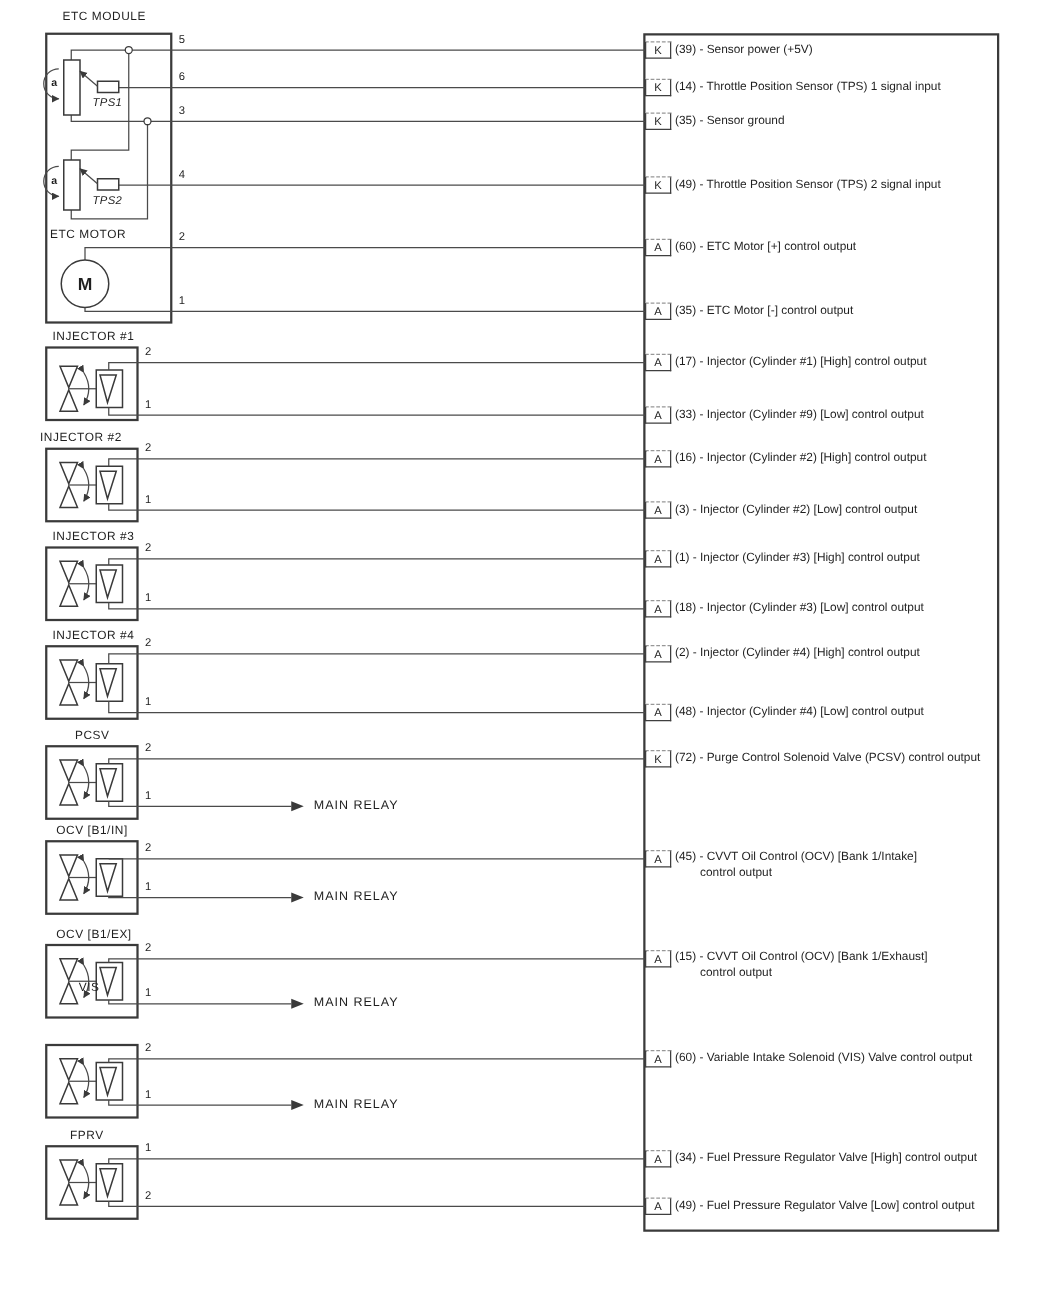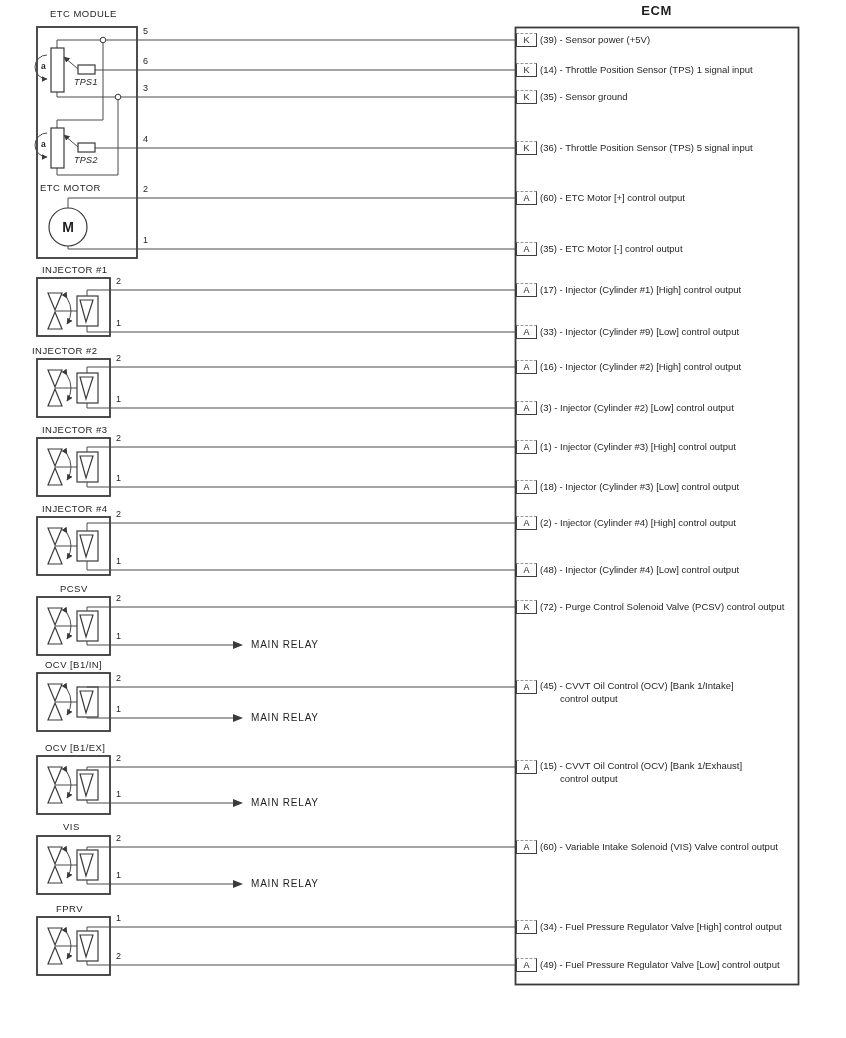--- a/index.html
+++ b/index.html
@@ -154,37 +154,36 @@
     </g>
 
     <g>
       <rect x="37" y="917" width="73" height="58" class="box"></rect>
       <use href="#sol" y="946"></use>
       <path d="M87,931 V927 H516" class="wire"></path>
       <path d="M87,961 V965 H516" class="wire"></path>
     </g>
   </svg>
 
-  <div class="ecm-title">ECM</div>
 
   <div class="pin-row" style="top:32px">
       <span class="pin-letter">K</span>
       <span class="pin-text-wrap"><span>(39) - Sensor power (+5V)</span></span>
     </div>
   <div class="pin-row" style="top:62px">
       <span class="pin-letter">K</span>
       <span class="pin-text-wrap"><span>(14) - Throttle Position Sensor (TPS) 1 signal input</span></span>
     </div>
   <div class="pin-row" style="top:89px">
       <span class="pin-letter">K</span>
       <span class="pin-text-wrap"><span>(35) - Sensor ground</span></span>
     </div>
   <div class="pin-row" style="top:140px">
       <span class="pin-letter">K</span>
-      <span class="pin-text-wrap"><span>(36) - Throttle Position Sensor (TPS) 5 signal input</span></span>
+      <span class="pin-text-wrap"><span>(49) - Throttle Position Sensor (TPS) 2 signal input</span></span>
     </div>
   <div class="pin-row" style="top:190px">
       <span class="pin-letter">A</span>
       <span class="pin-text-wrap"><span>(60) - ETC Motor [+] control output</span></span>
     </div>
   <div class="pin-row" style="top:241px">
       <span class="pin-letter">A</span>
       <span class="pin-text-wrap"><span>(35) - ETC Motor [-] control output</span></span>
     </div>
   <div class="pin-row" style="top:282px">
@@ -245,21 +244,21 @@
     </div>
 
   <div class="lbl" style="left:50px;top:8px">ETC MODULE</div>
   <div class="lbl" style="left:42px;top:264px">INJECTOR #1</div>
   <div class="lbl" style="left:32px;top:345px">INJECTOR #2</div>
   <div class="lbl" style="left:42px;top:424px">INJECTOR #3</div>
   <div class="lbl" style="left:42px;top:503px">INJECTOR #4</div>
   <div class="lbl" style="left:60px;top:583px">PCSV</div>
   <div class="lbl" style="left:45px;top:659px">OCV [B1/IN]</div>
   <div class="lbl" style="left:45px;top:742px">OCV [B1/EX]</div>
-  <div class="lbl" style="left:63px;top:821px">VIS</div>
+  <div class="lbl" style="left:63px;top:785px">VIS</div>
   <div class="lbl" style="left:56px;top:903px">FPRV</div>
 
   <div class="lbl sub" style="left:74px;top:77px">TPS1</div>
   <div class="lbl sub" style="left:74px;top:155px">TPS2</div>
   <div class="lbl" style="left:40px;top:182px">ETC MOTOR</div>
   <div class="motor-m" style="top:219px">M</div>
   <div class="angle" style="left:41px;top:61px">a</div>
   <div class="angle" style="left:41px;top:139px">a</div>
 
   <span class="pnum" style="left:143px;top:26px">5</span>

